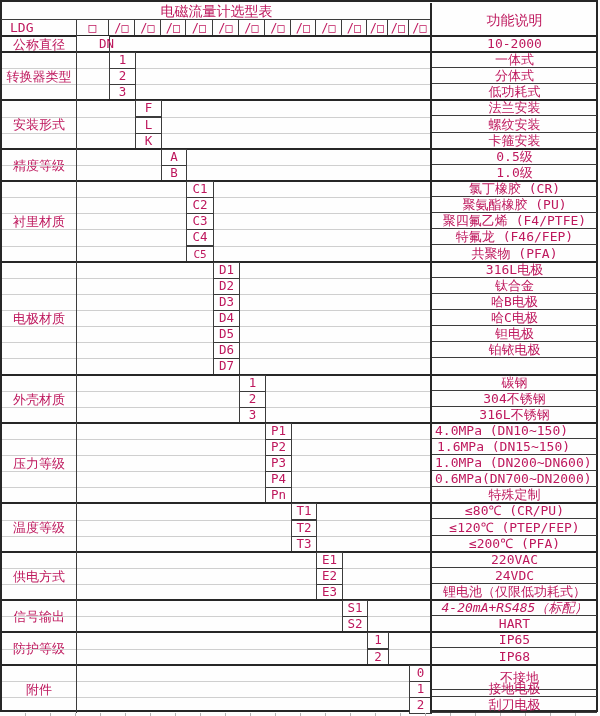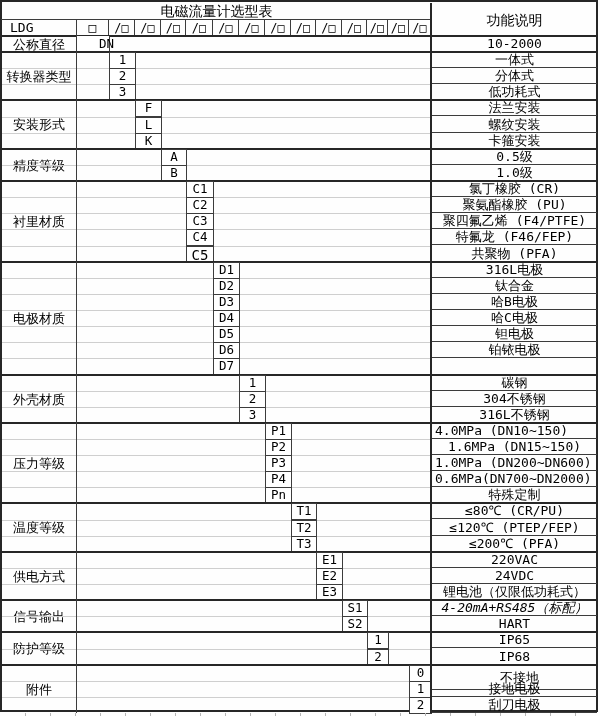--- a/index.html
+++ b/index.html
@@ -1,17 +1,17 @@
 <!DOCTYPE html>
 <html><head>
 <meta charset="utf-8">
 <style>
   html,body{margin:0;padding:0;background:#ffffff;}
   #stage{position:relative;width:600px;height:716px;background:#fefefe;overflow:hidden;
-         font-family:"DejaVu Sans Mono","Liberation Mono",monospace;color:#000000;
+         font-family:"DejaVu Sans Mono","Liberation Mono",monospace;color:#be185d;
          -webkit-font-smoothing:none;}
   .abs{position:absolute;box-sizing:border-box;}
   .cellText{display:flex;align-items:center;justify-content:center;white-space:nowrap;
             font-size:13px;line-height:1;}
   .leftText{justify-content:flex-start;}
   .hline{height:1px;background:#3c3c3c;}
   .hline-thick{height:2px;background:#272727;}
   .gline{height:1px;background:#cfcfcf;}
   .vline{width:1px;background:#3c3c3c;}
   .vline-thick{width:2px;background:#272727;}
@@ -81,21 +81,21 @@
       <div class="abs gline" style="left: 2px; top: 197px; width: 429px;"></div>
       <div class="abs codebox cellText" style="left: 186px; top: 197px; width: 28px; height: 17px; font-size: 12.5px;">C2</div>
       <div class="abs cellText" style="left: 432px; top: 197px; width: 165px; height: 16px; border-bottom: 1px solid rgb(60, 60, 60); font-size: 13px;">聚氨酯橡胶 (PU)</div>
       <div class="abs gline" style="left: 2px; top: 213px; width: 429px;"></div>
       <div class="abs codebox cellText" style="left: 186px; top: 213px; width: 28px; height: 17px; font-size: 12.5px;">C3</div>
       <div class="abs cellText" style="left: 432px; top: 213px; width: 165px; height: 16px; border-bottom: 1px solid rgb(60, 60, 60); font-size: 13px;">聚四氟乙烯 (F4/PTFE)</div>
       <div class="abs gline" style="left: 2px; top: 229px; width: 429px;"></div>
       <div class="abs codebox cellText" style="left: 186px; top: 229px; width: 28px; height: 17px; font-size: 12.5px;">C4</div>
       <div class="abs cellText" style="left: 432px; top: 229px; width: 165px; height: 16px; border-bottom: 1px solid rgb(60, 60, 60); font-size: 13px;">特氟龙 (F46/FEP)</div>
       <div class="abs gline" style="left: 2px; top: 246px; width: 429px;"></div>
-      <div class="abs codebox cellText" style="left: 186px; top: 246px; width: 28px; height: 17px; font-size: 14px;">C5</div>
+      <div class="abs codebox cellText" style="left: 186px; top: 246px; width: 28px; height: 17px; font-size: 11px;">C5</div>
       <div class="abs cellText" style="left: 432px; top: 246px; width: 165px; height: 16px; border-bottom: 1px solid rgb(60, 60, 60); font-size: 13px;">共聚物 (PFA)</div>
       <div class="abs hline-thick" style="left: 1px; top: 261px; width: 596px;"></div>
       <div class="abs cellText" style="left: 2px; top: 262px; width: 74px; height: 113px; font-size: 13px;">电极材质</div>
       <div class="abs codebox cellText" style="left: 213px; top: 262px; width: 27px; height: 17px; font-size: 12.5px;">D1</div>
       <div class="abs cellText" style="left: 432px; top: 262px; width: 165px; height: 16px; border-bottom: 1px solid rgb(60, 60, 60); font-size: 13px;">316L电极</div>
       <div class="abs gline" style="left: 2px; top: 278px; width: 429px;"></div>
       <div class="abs codebox cellText" style="left: 213px; top: 278px; width: 27px; height: 17px; font-size: 12.5px;">D2</div>
       <div class="abs cellText" style="left: 432px; top: 278px; width: 165px; height: 16px; border-bottom: 1px solid rgb(60, 60, 60); font-size: 13px;">钛合金</div>
       <div class="abs gline" style="left: 2px; top: 294px; width: 429px;"></div>
       <div class="abs codebox cellText" style="left: 213px; top: 294px; width: 27px; height: 17px; font-size: 12.5px;">D3</div>
@@ -120,21 +120,21 @@
       <div class="abs cellText" style="left: 432px; top: 391px; width: 165px; height: 16px; border-bottom: 1px solid rgb(60, 60, 60); font-size: 13px;">304不锈钢</div>
       <div class="abs gline" style="left: 2px; top: 407px; width: 429px;"></div>
       <div class="abs codebox cellText" style="left: 239px; top: 407px; width: 27px; height: 17px; font-size: 12.5px;">3</div>
       <div class="abs cellText" style="left: 432px; top: 407px; width: 165px; height: 16px; border-bottom: 1px solid rgb(60, 60, 60); font-size: 13px;">316L不锈钢</div>
       <div class="abs hline-thick" style="left: 1px; top: 422px; width: 596px;"></div>
       <div class="abs cellText" style="left: 2px; top: 423px; width: 74px; height: 81px; font-size: 13px;">压力等级</div>
       <div class="abs codebox cellText" style="left: 265px; top: 423px; width: 27px; height: 17px; font-size: 12.5px;">P1</div>
       <div class="abs cellText" style="left: 432px; top: 423px; width: 165px; height: 16px; border-bottom: 1px solid rgb(60, 60, 60); font-size: 13px; justify-content: flex-start; padding-left: 3px;">4.0MPa (DN10~150)</div>
       <div class="abs gline" style="left: 2px; top: 439px; width: 429px;"></div>
       <div class="abs codebox cellText" style="left: 265px; top: 439px; width: 27px; height: 17px; font-size: 12.5px;">P2</div>
-      <div class="abs cellText" style="left: 432px; top: 439px; width: 165px; height: 16px; border-bottom: 1px solid rgb(60, 60, 60); font-size: 13px; justify-content: flex-start; padding-left: 16px;">1.6MPa (DN15~150)</div>
+      <div class="abs cellText" style="left: 432px; top: 439px; width: 165px; height: 16px; border-bottom: 1px solid rgb(60, 60, 60); font-size: 13px; justify-content: flex-start; padding-left: 5px;">1.6MPa (DN15~150)</div>
       <div class="abs gline" style="left: 2px; top: 455px; width: 429px;"></div>
       <div class="abs codebox cellText" style="left: 265px; top: 455px; width: 27px; height: 17px; font-size: 12.5px;">P3</div>
       <div class="abs cellText" style="left: 432px; top: 455px; width: 165px; height: 16px; border-bottom: 1px solid rgb(60, 60, 60); font-size: 13px; justify-content: flex-start; padding-left: 3px;">1.0MPa (DN200~DN600)</div>
       <div class="abs gline" style="left: 2px; top: 471px; width: 429px;"></div>
       <div class="abs codebox cellText" style="left: 265px; top: 471px; width: 27px; height: 17px; font-size: 12.5px;">P4</div>
       <div class="abs cellText" style="left: 432px; top: 471px; width: 165px; height: 16px; border-bottom: 1px solid rgb(60, 60, 60); font-size: 13px; justify-content: flex-start; padding-left: 3px;">0.6MPa(DN700~DN2000)</div>
       <div class="abs gline" style="left: 2px; top: 487px; width: 429px;"></div>
       <div class="abs codebox cellText" style="left: 265px; top: 487px; width: 27px; height: 17px; font-size: 12.5px;">Pn</div>
       <div class="abs cellText" style="left: 432px; top: 487px; width: 165px; height: 16px; border-bottom: 1px solid rgb(60, 60, 60); font-size: 13px;">特殊定制</div>
       <div class="abs hline-thick" style="left: 1px; top: 502px; width: 596px;"></div>

